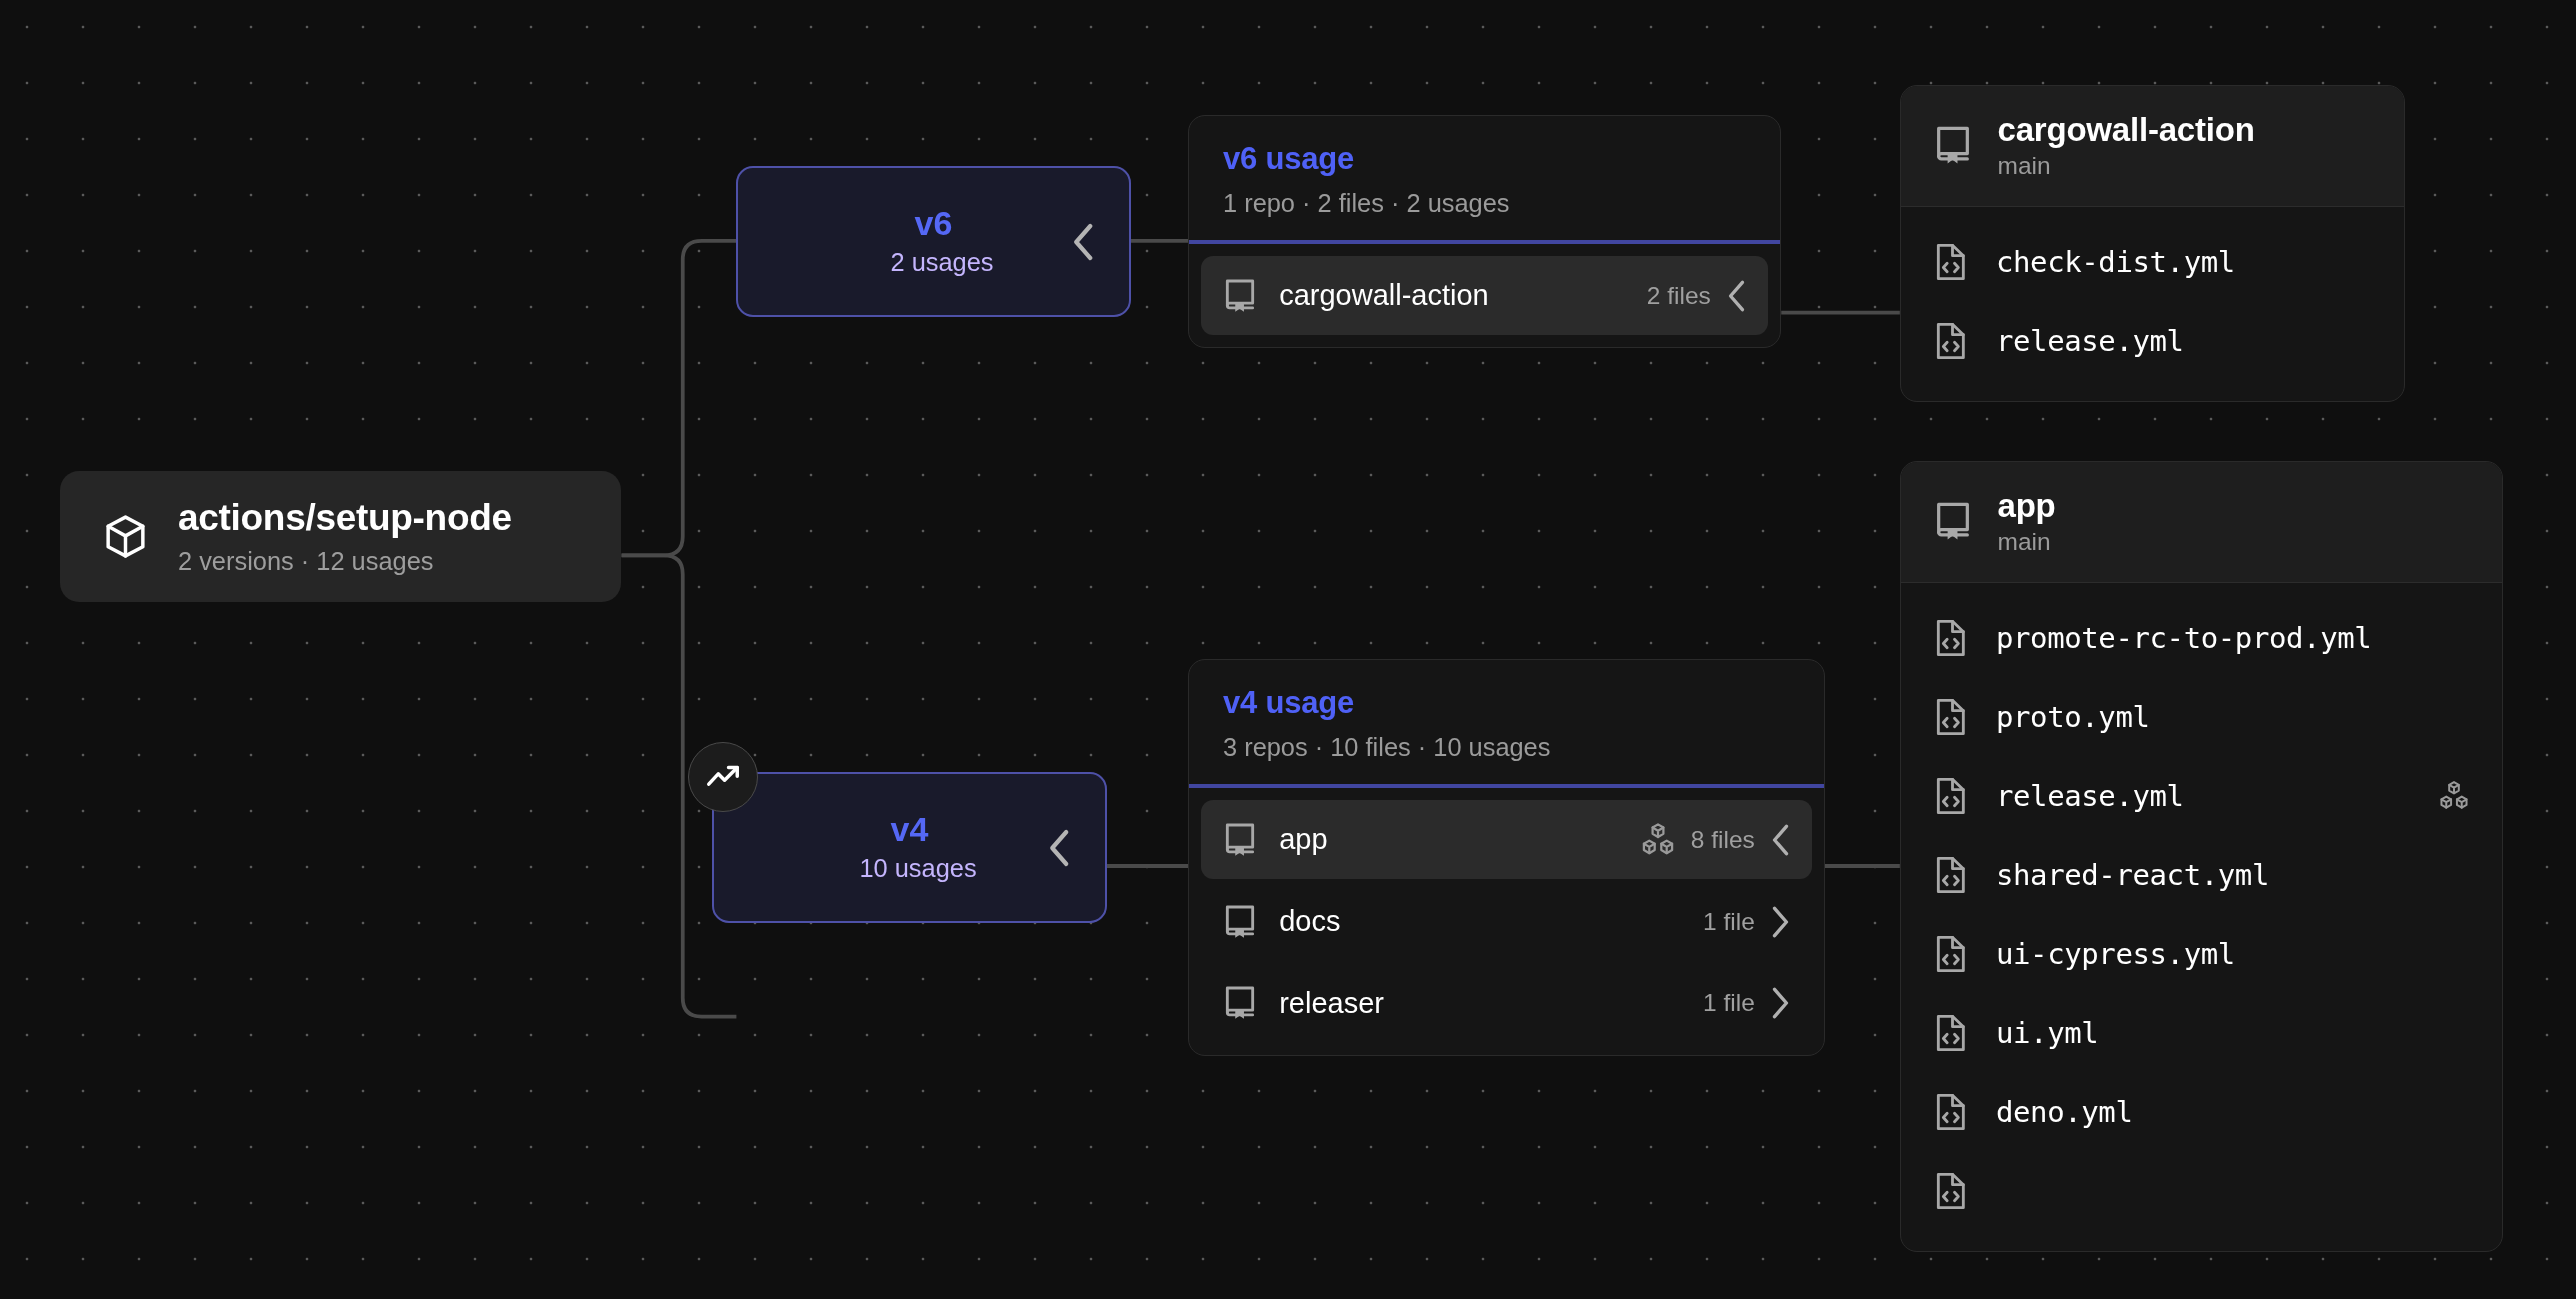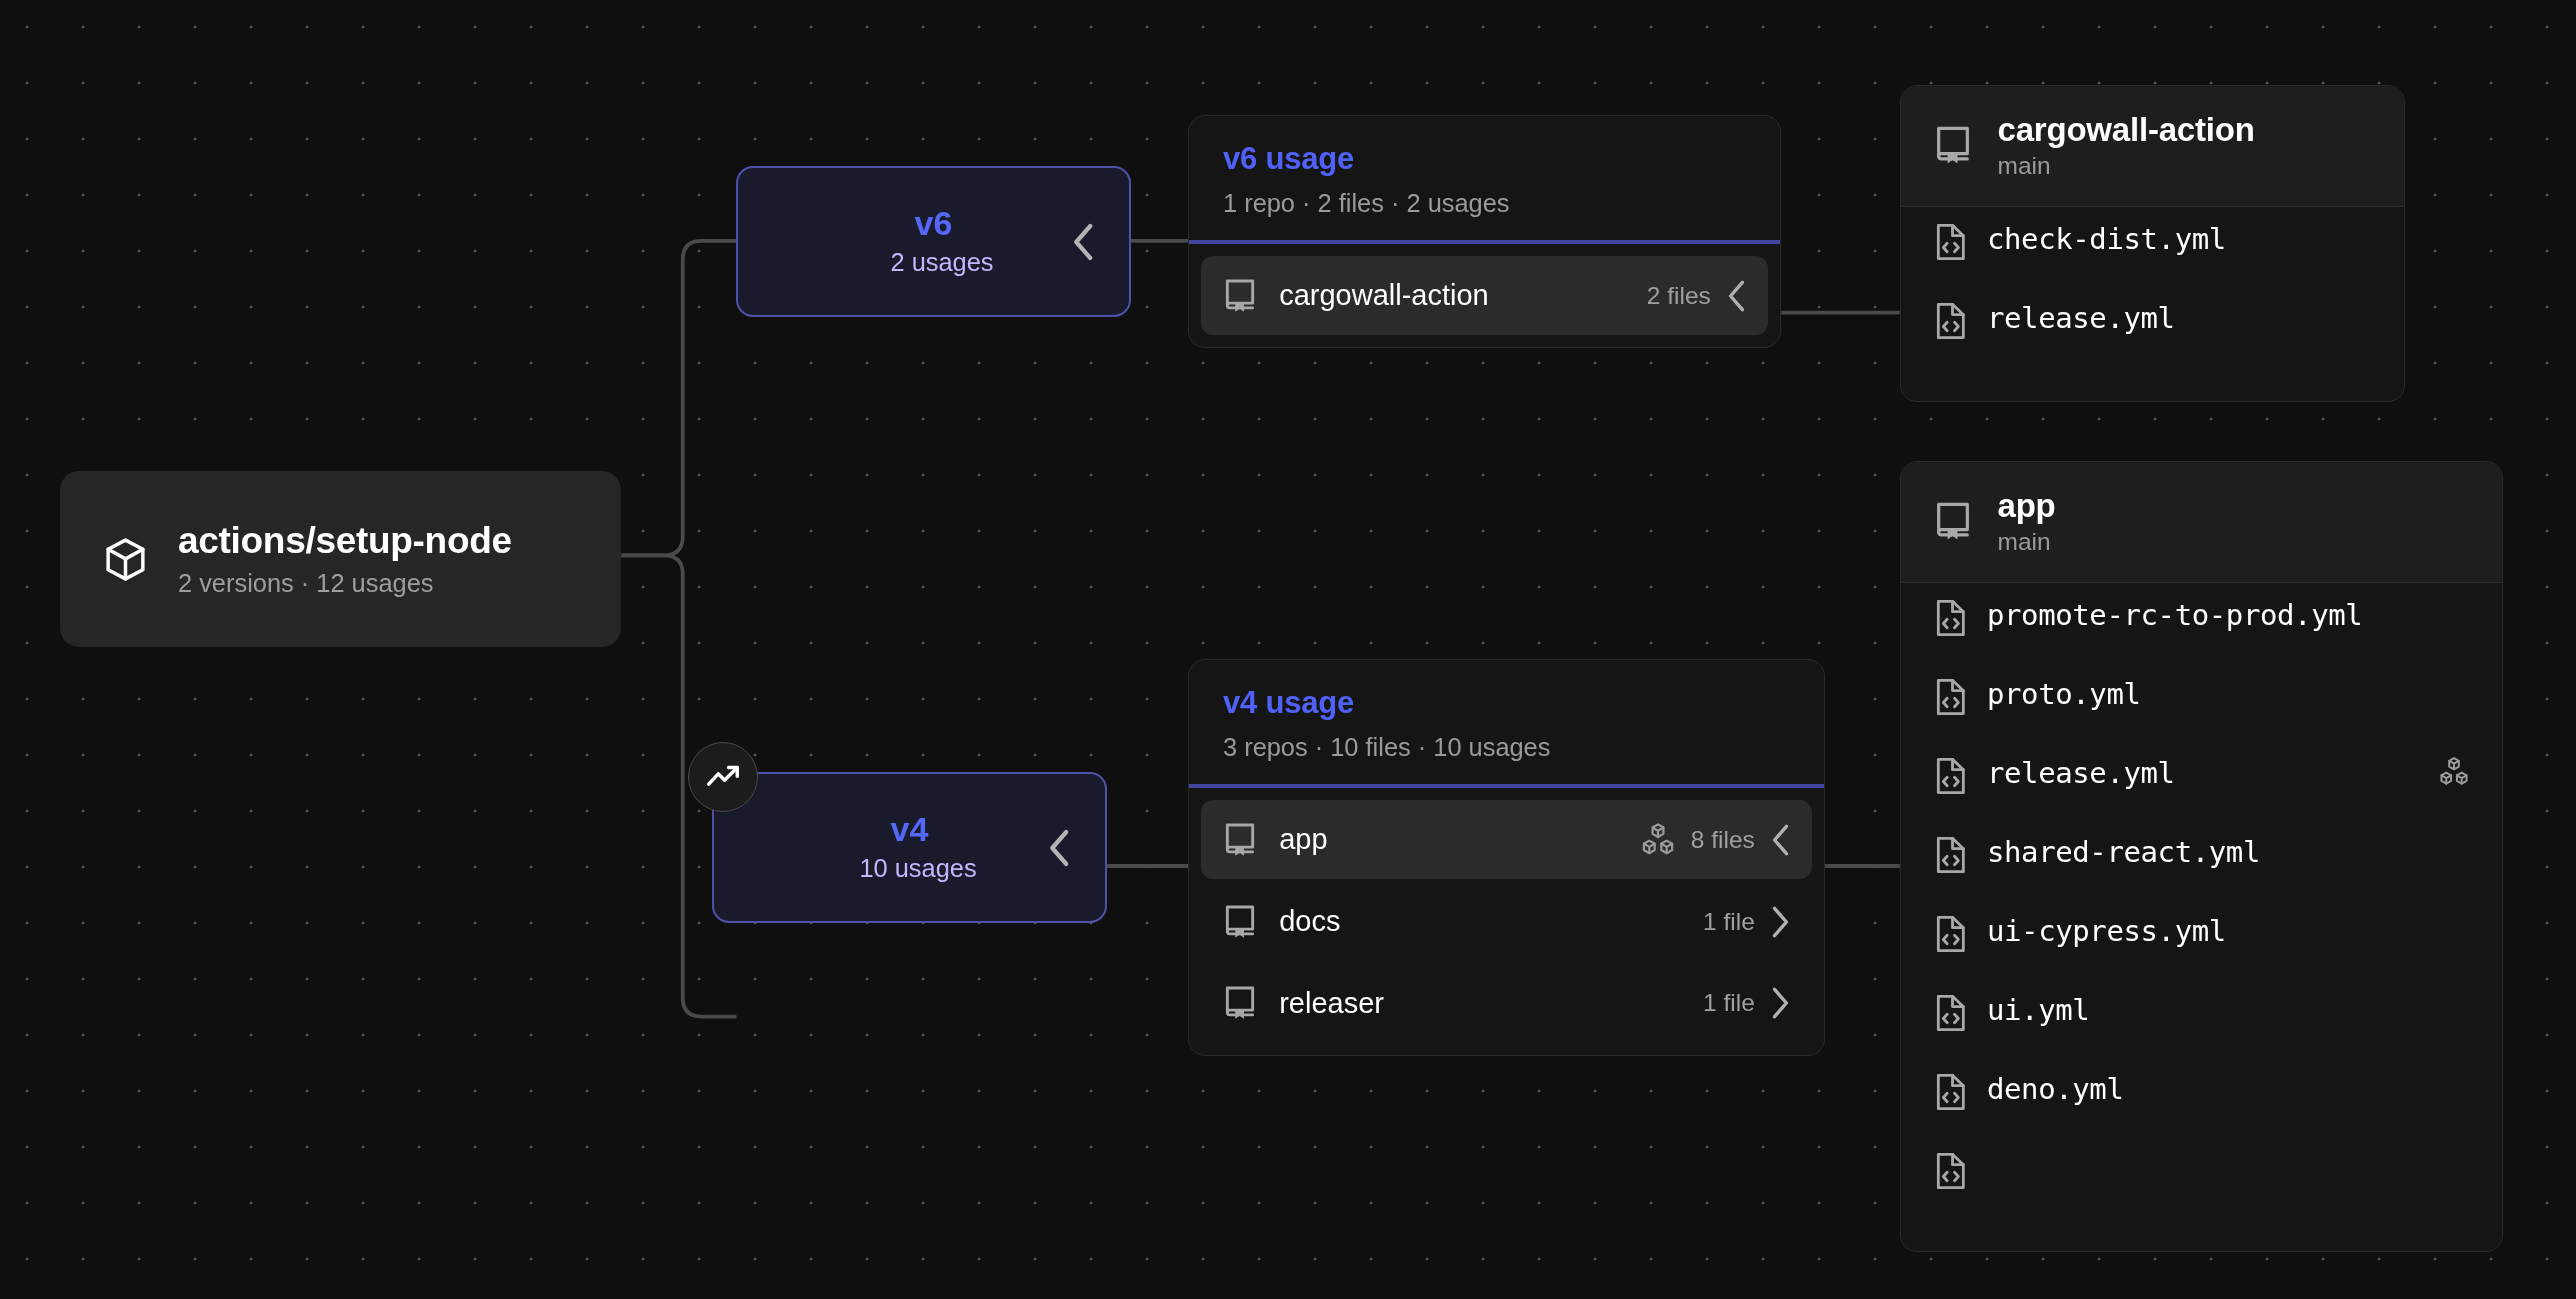--- a/index.html
+++ b/index.html
@@ -15,21 +15,21 @@
     background-color: #0f0f0f;
     background-image: radial-gradient(circle, #5a5a5a 1.5px, transparent 1.6px);
     background-size: 56px 56px;
     background-position: 55px 55px;
   }
   #wires { position: absolute; inset: 0; width: 2576px; height: 1299px; pointer-events: none; }
 
   
   .root-node {
     position: absolute; left: 60px; top: 471px;
-    width: 561px; height: 176px;
+    width: 561px; height: 131px;
     background: #262626; border-radius: 19px;
     display: flex; align-items: center; gap: 28px;
     padding: 0 41px;
   }
   .root-cube { width: 49px; height: 53px; flex: 0 0 auto; color: #ffffff; }
   .root-text { display: flex; flex-direction: column; gap: 7.5px; }
   .root-title { font-size: 37px; font-weight: 700; color: #ffffff; letter-spacing: -0.3px; }
   .root-sub { font-size: 25.4px; color: #9e9e9e; }
 
   
@@ -101,21 +101,21 @@
     padding: 24.5px 32px 26px 32px;
     display: flex; align-items: center; gap: 24.5px;
     border-bottom: 0.9px solid #2c2c2c;
   }
   .file-head-icon { width: 40px; height: 43px; color: #a8a8a8; flex: 0 0 auto; }
   .file-head-text { display: flex; flex-direction: column; gap: 3.8px; }
   .file-head-title { font-size: 33px; font-weight: 700; color: #ffffff; letter-spacing: -0.2px; }
   .file-head-sub { font-size: 24.5px; color: #9b9b9b; }
   .file-list { padding: 15px 0 21px 0; display: flex; flex-direction: column; }
   .file-row {
-    height: 79px; display: flex; gap: 20px;
+    height: 79px; display: flex; align-items: center; gap: 29px;
     padding: 0 32px; position: relative;
   }
   .file-icon { width: 34px; height: 40px; color: #a8a8a8; flex: 0 0 auto; }
   .file-name {
     font-family: "DejaVu Sans Mono", "Liberation Mono", monospace;
     font-size: 29px; color: #ffffff; letter-spacing: -0.4px; flex: 1 1 auto;
   }
   .file-row .cubes-icon { width: 32px; height: 32px; }
 
   #card-cargowall { left: 1900px; top: 85px; width: 505px; }

